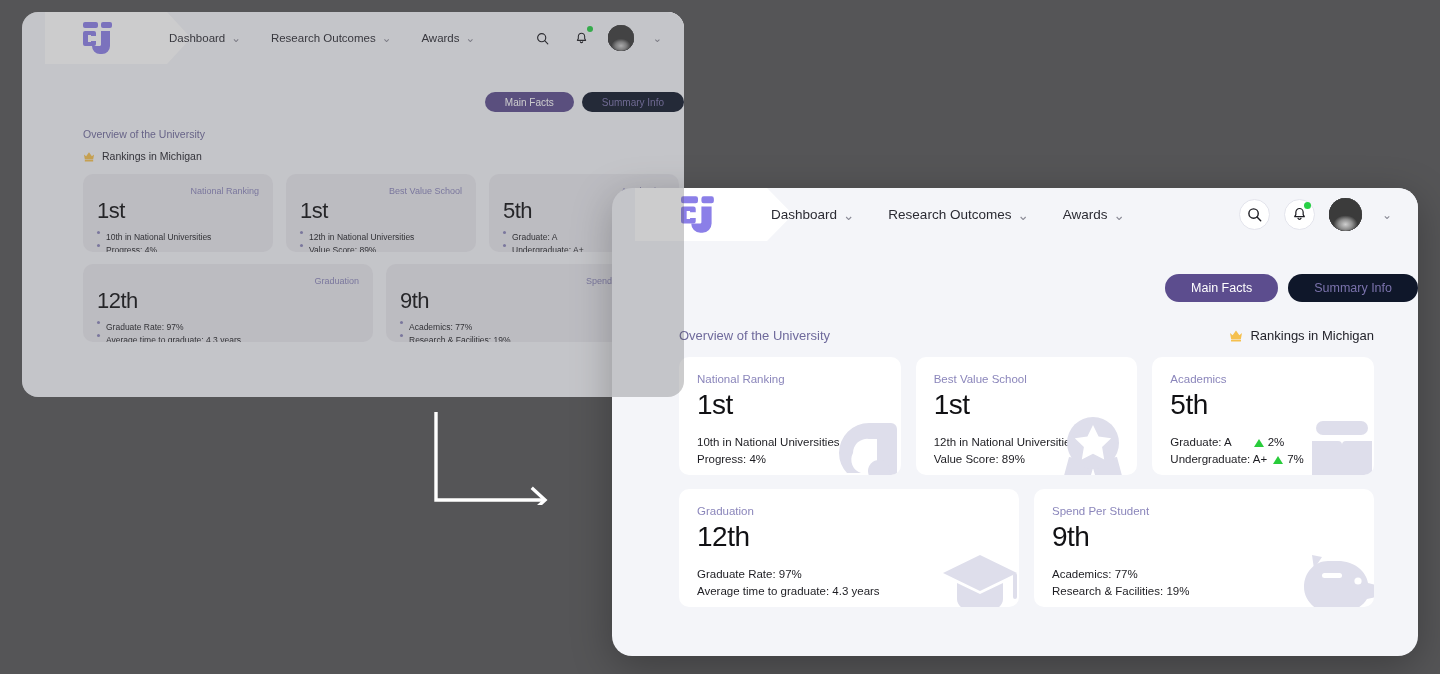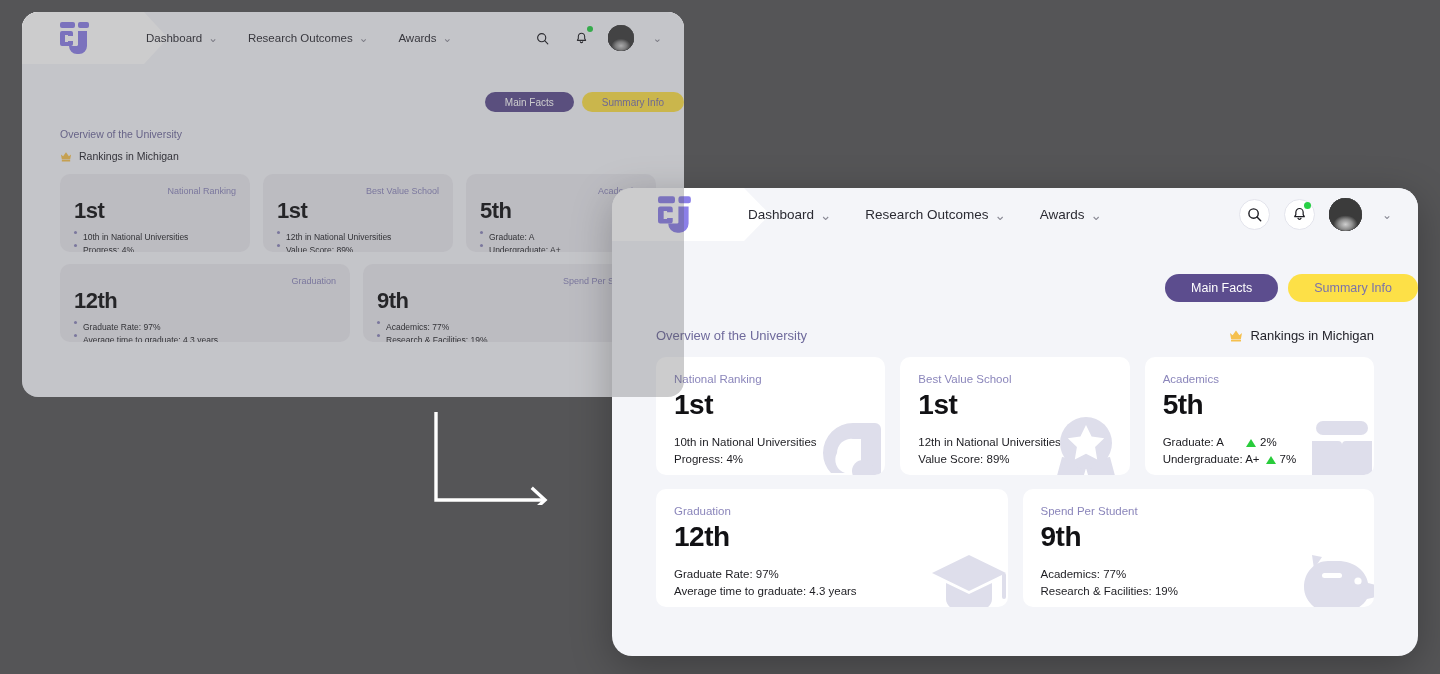--- a/index.html
+++ b/index.html
@@ -15,20 +15,21 @@
     background: #555557;
     position: relative;
   }
 
   
   .window {
     position: absolute;
     background: #f4f5f9;
     border-radius: 18px;
     overflow: hidden;
+    padding-left: 23px;
   }
 
   
   #back-window {
     left: 22px;
     top: 12px;
     width: 662px;
     height: 385px;
     border-radius: 16px;
     background: #f4f5f9;
@@ -134,21 +135,21 @@
   .tabs { display: flex; justify-content: flex-end; }
   .tab {
     display: flex;
     align-items: center;
     justify-content: center;
     border-radius: 999px;
     cursor: pointer;
     white-space: nowrap;
   }
   .tab.active { background: #5c4d8e; color: #ffffff; }
-  .tab.inactive { background: #fde047; color: #7a72ab; }
+  .tab.inactive { background: #0f172a; color: #7a72ab; }
 
   
   .section-head {
     display: flex;
     align-items: center;
     justify-content: space-between;
   }
   .section-title { color: #6f6a9c; }
   .rank-chip {
     display: flex;
@@ -160,21 +161,21 @@
 
   
   .card-row { display: flex; }
   .card {
     background: #ffffff;
     border-radius: 10px;
     position: relative;
     overflow: hidden;
   }
   .card-label { color: #8b86bb; }
-  .card-value { color: #111114; font-weight: 700; letter-spacing: -0.5px; }
+  .card-value { color: #111114; font-weight: 400; letter-spacing: -0.5px; }
   .card-lines { color: #1d1d22; }
   .card-line { display: flex; align-items: center; white-space: nowrap; }
   .delta {
     display: inline-flex;
     align-items: center;
     color: #17171c;
   }
   .tri-up {
     width: 0; height: 0;
     border-left: 5px solid transparent;

